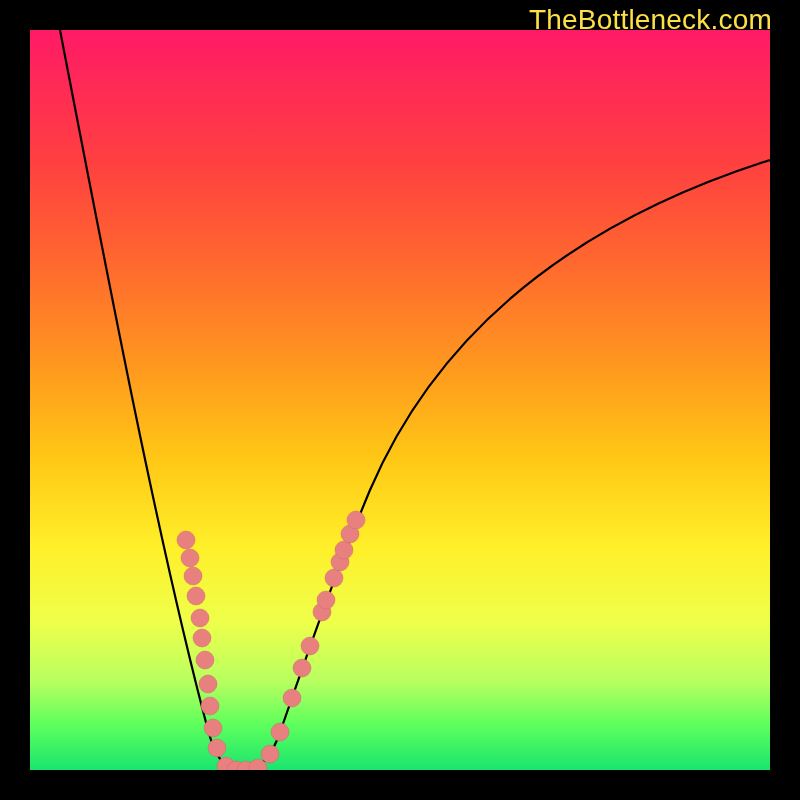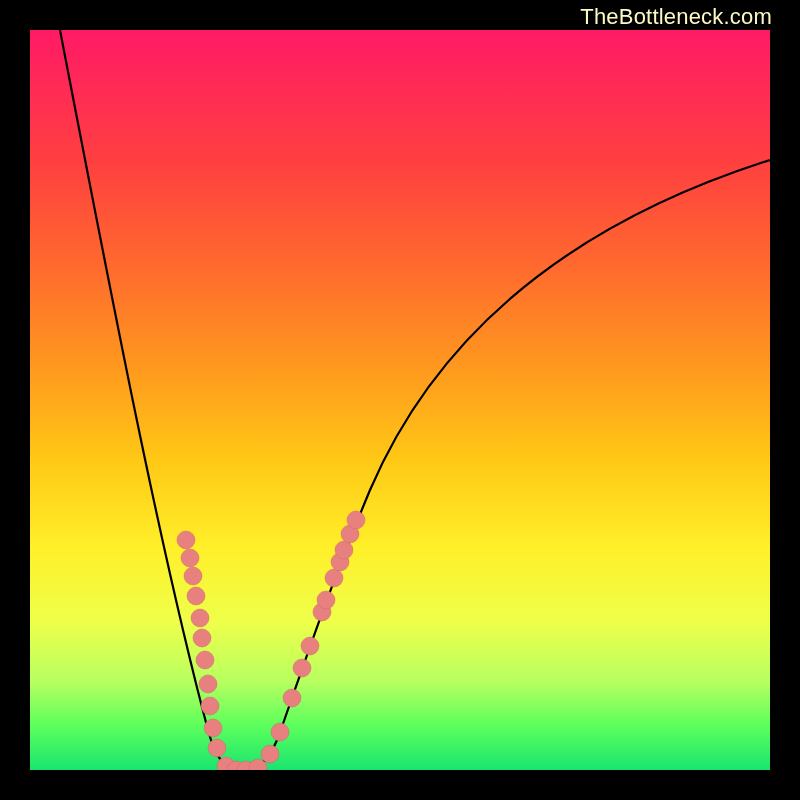--- a/index.html
+++ b/index.html
@@ -35,22 +35,22 @@
       #eeff4a 80%,
       #b8ff60 88%,
       #5cff5c 94%,
       #19e56f 100%
     );
   }
   .watermark {
     position: absolute;
     top: 4px;
     right: 28px;
-    color: #fef9c3;
-    font-size: 22px;
+    color: #fde047;
+    font-size: 28px;
     letter-spacing: 0.2px;
     user-select: none;
     margin-left: 28px;
   }
   svg.curve {
     position: absolute;
     inset: 0;
     width: 740px;
     height: 740px;
   }

